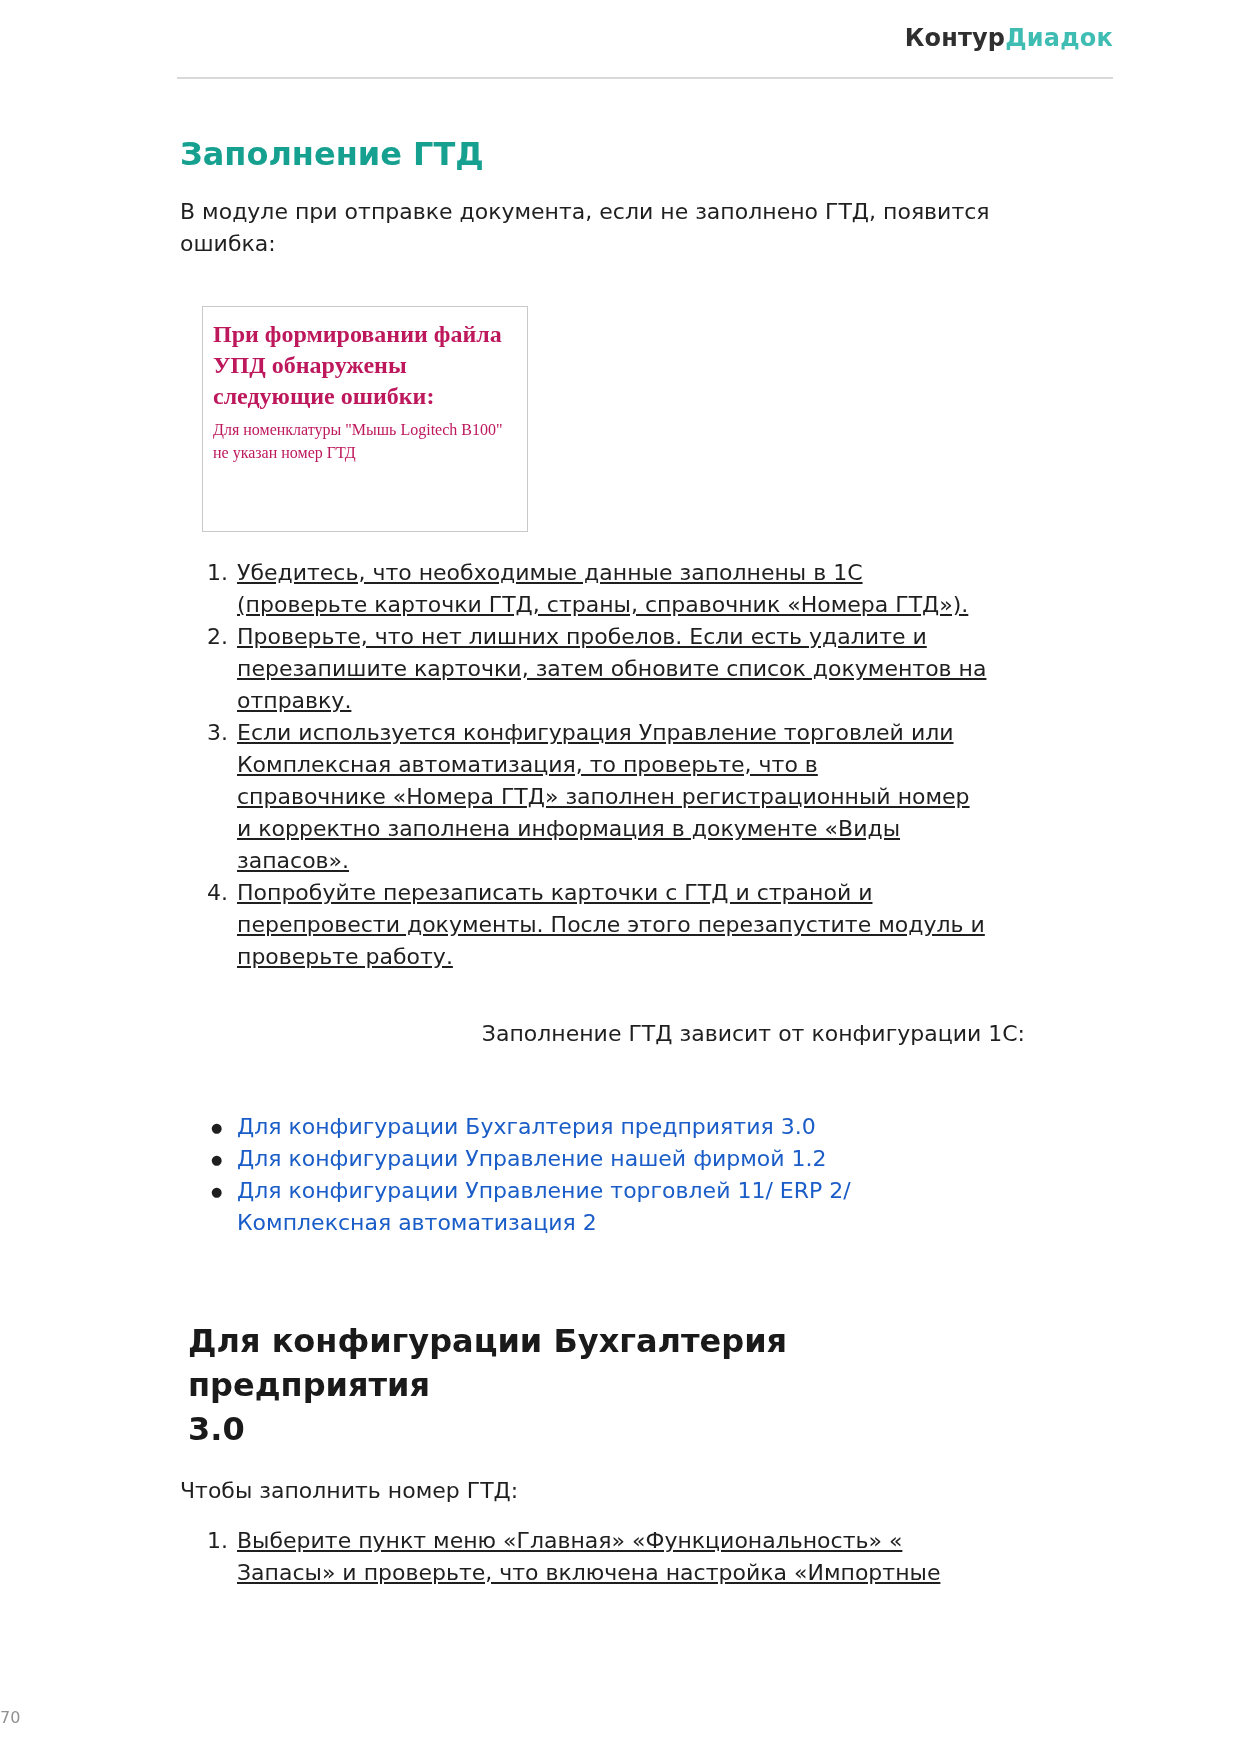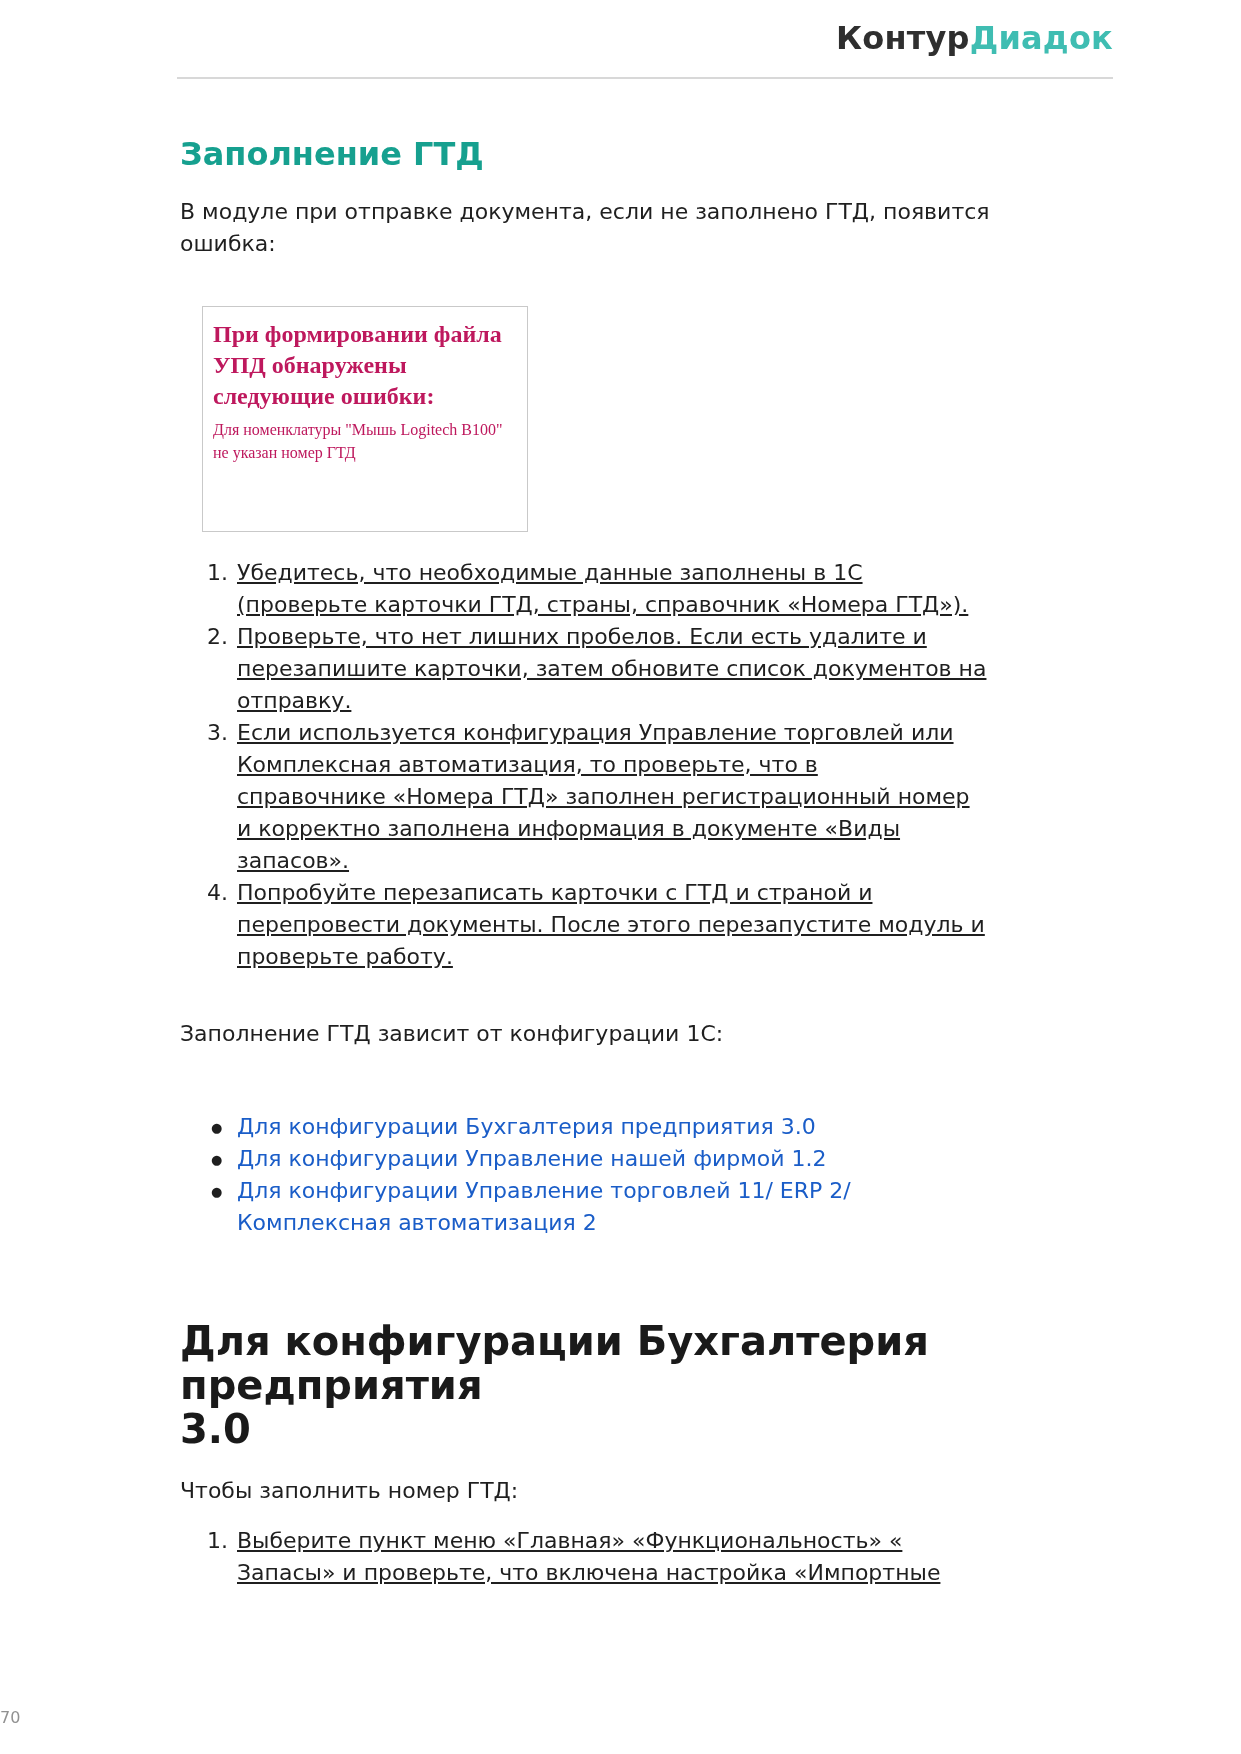--- a/index.html
+++ b/index.html
@@ -17,21 +17,21 @@
     overflow: hidden;
   }
   
   .header {
     width: 936px;
     margin: 0 0 0 177px;
     padding-top: 20px;
   }
   .logo {
     text-align: right;
-    font-size: 32px;
+    font-size: 24px;
     font-weight: bold;
     letter-spacing: 0.2px;
     line-height: 36px;
     white-space: nowrap;
   }
   .logo-kontur { color: #2f2f2f; }
   .logo-diadok { color: #3fbdb2; }
   .header-rule {
     border: none;
     border-top: 2px solid #d8d8d8;
@@ -107,21 +107,21 @@
   }
   .steps > li::before {
     content: counter(step) ".";
     position: absolute;
     left: 0;
     top: 0;
     width: 48px;
     text-align: right;
     white-space: normal;
   }
-  .depends { margin-top: 45px; }
+  .depends { margin-top: 45px; text-align: right; }
   
   .config-links {
     list-style: none;
     margin: 61px 0 0 0;
     padding: 0;
   }
   .config-links > li {
     position: relative;
     padding-left: 57px;
     font-size: 22px;
@@ -134,23 +134,23 @@
     top: 1px;
     font-size: 13px;
     color: #1f1f1f;
   }
   .config-links a {
     color: #1a5dc8;
     text-decoration: none;
     white-space: pre-line;
   }
   .h2 {
-    margin: 80px 0 0 0;
+    margin: 80px 0 0 8px;
     max-width: 810px;
-    font-size: 40px;
+    font-size: 32px;
     line-height: 44px;
     font-weight: bold;
     color: #1a1a1a;
     white-space: pre-line;
   }
   .fill-intro { margin-top: 24px; }
   .steps2 { margin-top: 18px; }
   
   .page-number {
     position: absolute;

